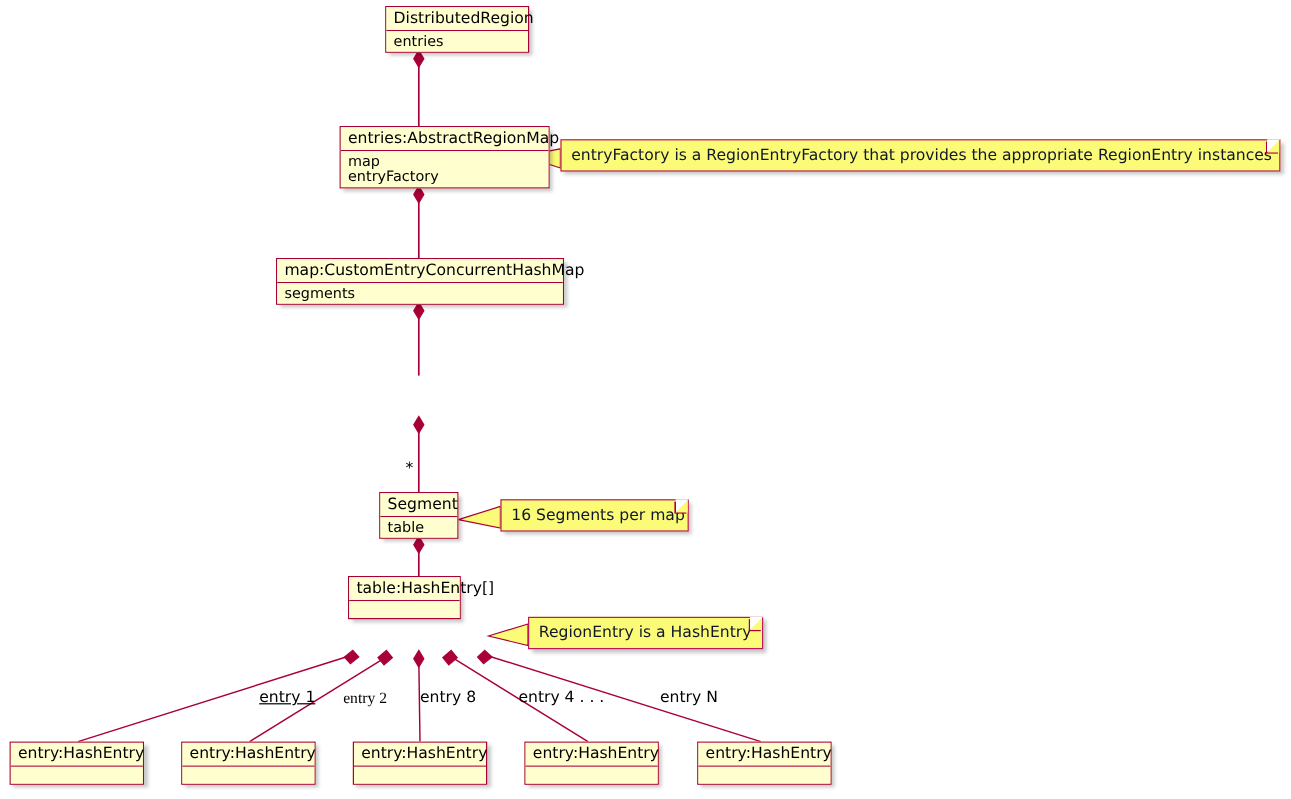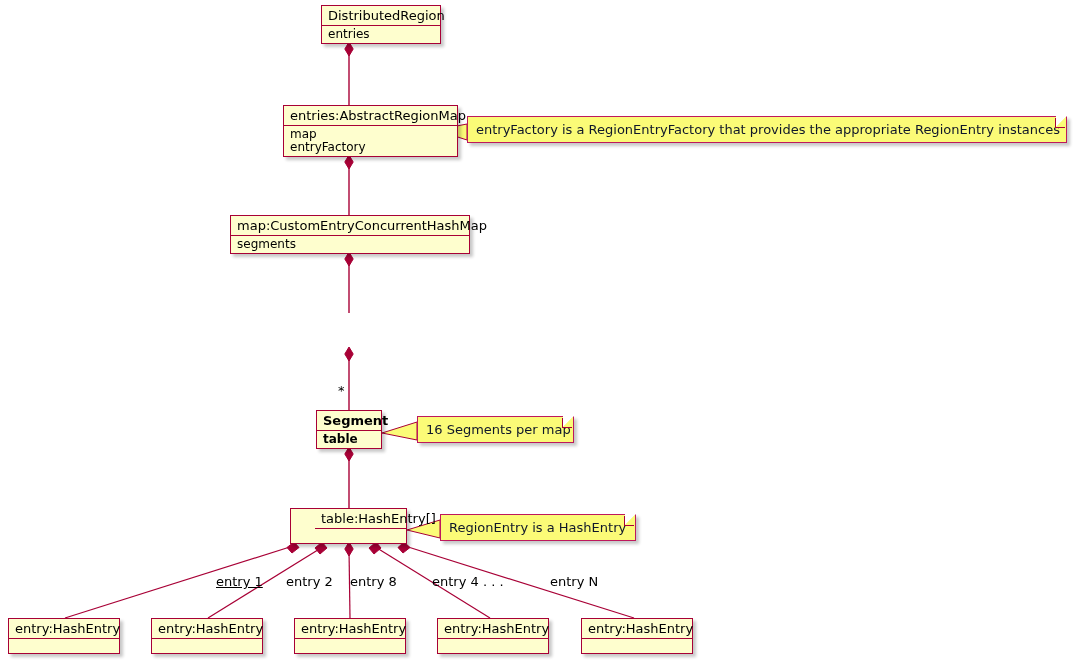--- a/index.html
+++ b/index.html
@@ -190,26 +190,26 @@
     <div class="cls-attrs">map
 entryFactory</div>
   </div>
 
   <div class="uml-class" style="left:230px; top:215px; width:240px;">
     <div class="cls-name">map:CustomEntryConcurrentHashMap</div>
     <div class="cls-attrs">segments</div>
   </div>
 
 
-  <div class="uml-class" style="left:316px; top:410px; width:66px;font-weight:bold;">
+  <div class="uml-class" style="left:316px; top:410px; width:66px;">
     <div class="cls-name">Segment</div>
     <div class="cls-attrs">table</div>
   </div>
 
-  <div class="uml-class" style="left:290px; top:508px; width:117px;padding-left:24px;">
+  <div class="uml-class" style="left:290px; top:480px; width:94px;">
     <div class="cls-name">table:HashEntry[]</div>
     <div class="cls-attrs empty"></div>
   </div>
 
   <div class="uml-class" style="left:8px; top:618px; width:112px;">
     <div class="cls-name">entry:HashEntry</div>
     <div class="cls-attrs empty"></div>
   </div>
 
   <div class="uml-class" style="left:151px; top:618px; width:112px;">
@@ -238,20 +238,20 @@
 
   <div class="uml-note" style="left:417px; top:416px; width:157px;">
     <span>16 Segments per map</span>
   </div>
 
   <div class="uml-note" style="left:440px; top:514px; width:196px;">
     <span>RegionEntry is a HashEntry</span>
   </div>
 
   <div class="edge-label" style="left:216px; top:574px;text-decoration:underline;">entry 1</div>
-  <div class="edge-label" style="left:286px; top:574px;">entry 2</div>
+  <div class="edge-label" style="left:286px; top:574px;font-family:Liberation Serif, serif;">entry 2</div>
   <div class="edge-label" style="left:350px; top:574px;">entry 8</div>
   <div class="edge-label" style="left:432px; top:574px;">entry 4 . . .</div>
   <div class="edge-label" style="left:550px; top:574px;">entry N</div>
 
   <div class="mult-label" style="left:338px; top:383px;">*</div>
 
 </div>
 
 </body></html>

